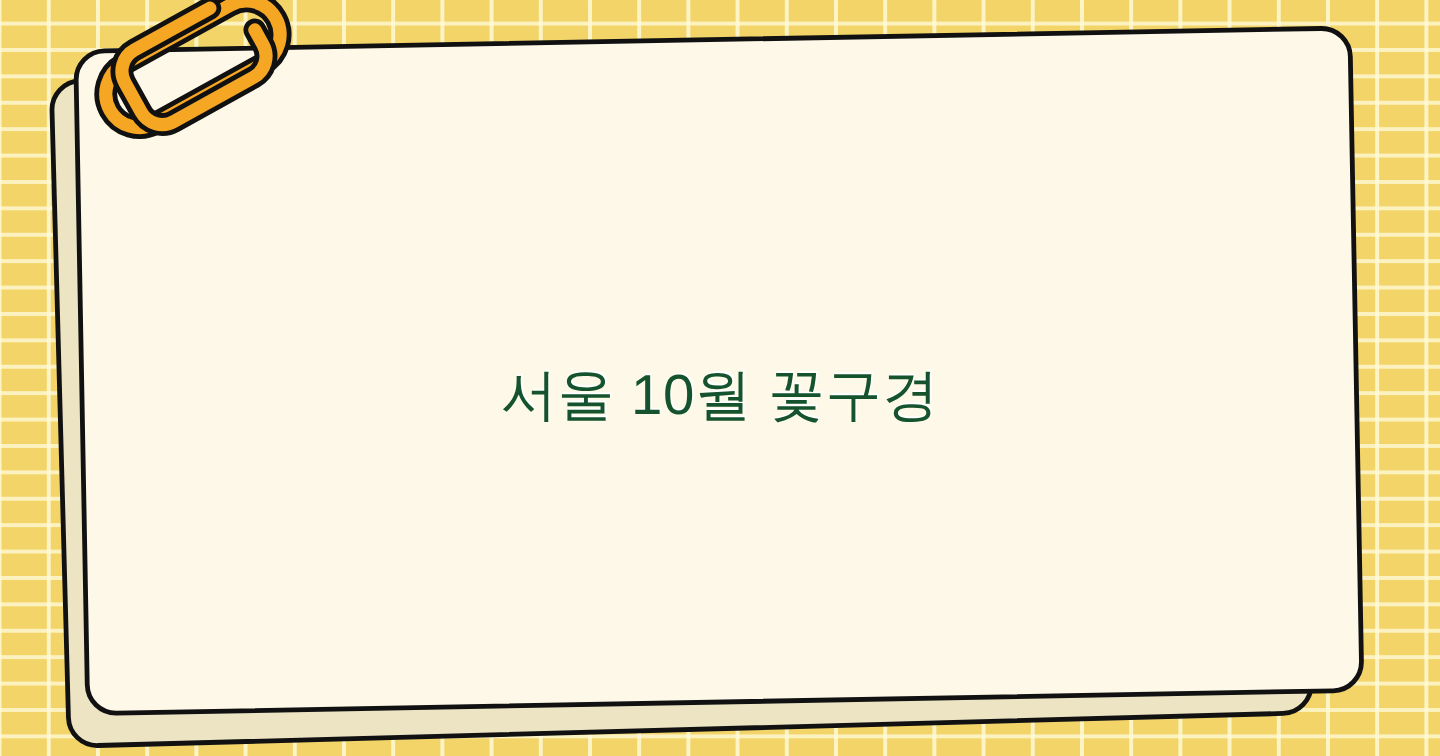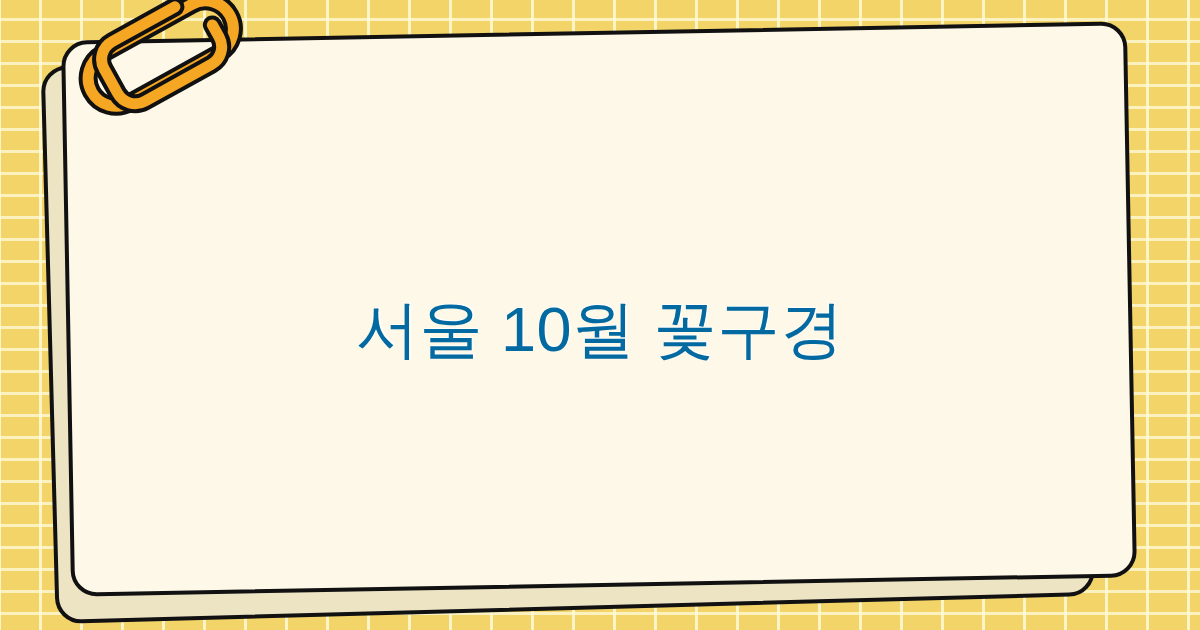--- a/index.html
+++ b/index.html
@@ -82,24 +82,24 @@
     width: 1200px;
     height: 630px;
     display: flex;
     align-items: center;
     justify-content: center;
     pointer-events: none;
   }
 
   .card-title {
     font-family: "Liberation Sans", "DejaVu Sans", sans-serif;
-    font-size: 63px;
+    font-size: 47px;
     font-weight: 400;
     letter-spacing: 0.5px;
-    color: #0369a1;
+    color: #14532d;
     text-align: center;
     line-height: 1.25;
     white-space: nowrap;
     text-shadow: 1.5px -1.5px 0 rgba(255,255,255,0.95);
     margin-top: 28px;
   }
 
   
   .paperclip {
     position: absolute;

